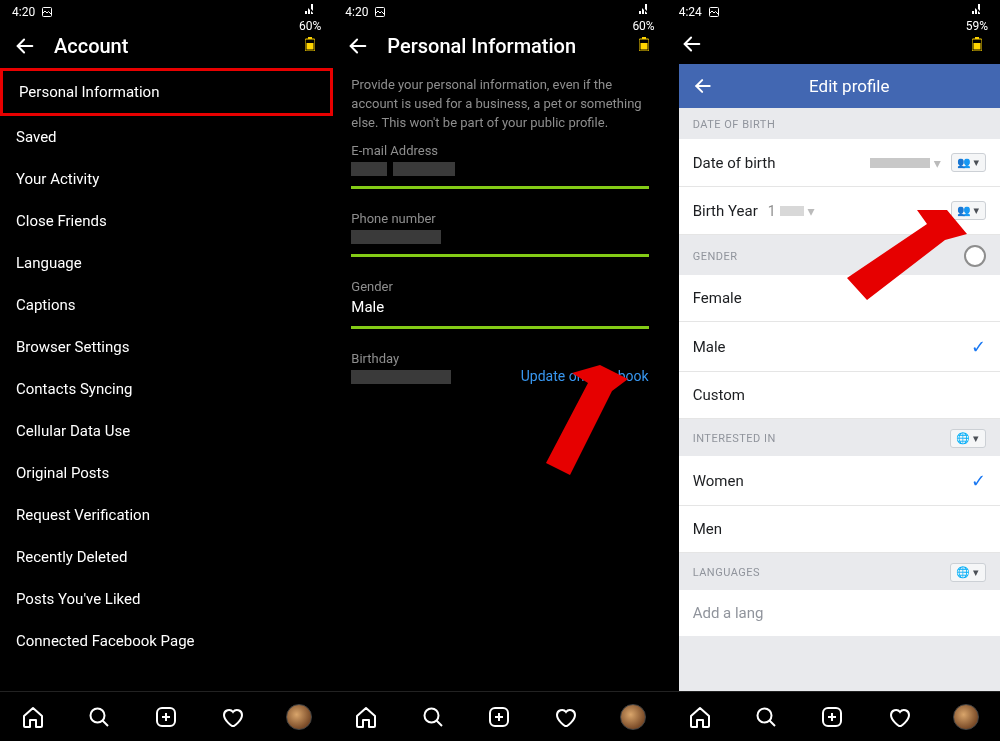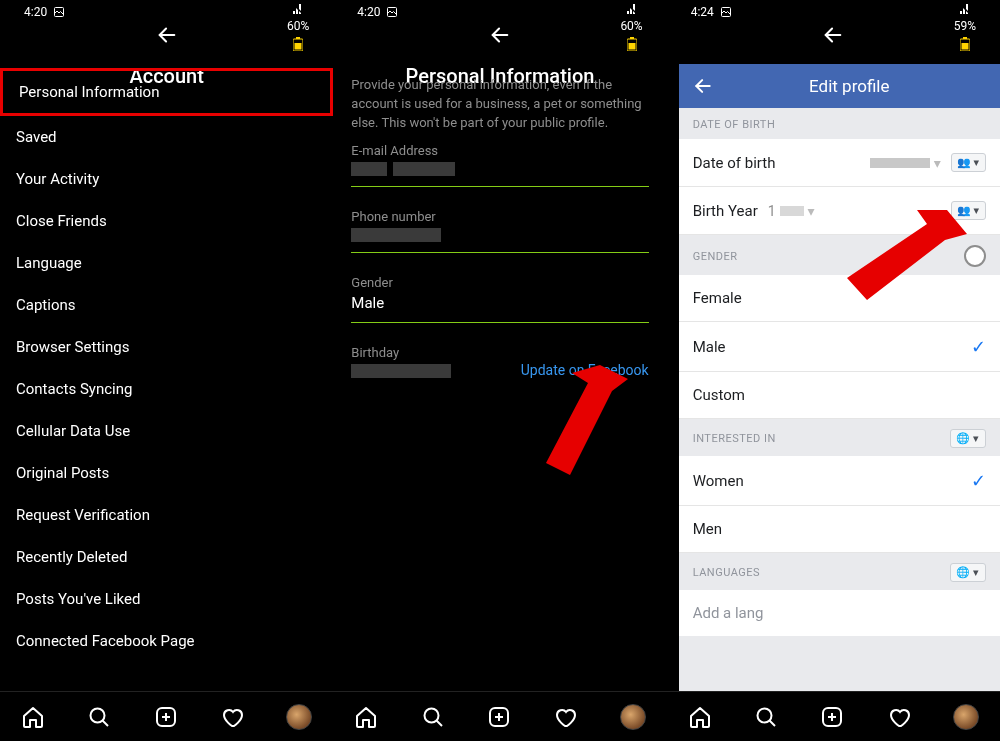--- a/index.html
+++ b/index.html
@@ -23,56 +23,55 @@
   }
   .panel:nth-child(2) { width: 333.33px; }
   .panel:nth-child(3) { width: 333.33px; background: #000; }
 
   
   .status-bar {
     height: 24px;
     display: flex;
     justify-content: space-between;
     align-items: center;
-    padding: 0 24px;
+    padding: 0 12px;
     font-size: 12px;
     color: #fff;
   }
   .status-left { display: flex; align-items: center; gap: 6px; }
   .status-right { display: flex; align-items: center; gap: 4px; flex-direction: column; }
   .status-icon { display: inline-flex; align-items: center; font-size: 12px; }
 
   
   .header {
     height: 44px;
     display: flex;
     align-items: center;
     padding: 0 14px;
     gap: 18px;
-    flex-direction: column;
   }
   .back-arrow { cursor: pointer; display: inline-flex; }
   .header-title { font-size: 20px; font-weight: 500; }
 
   
   .menu-list { flex: 1; overflow: hidden; }
   .menu-item {
     padding: 12px 16px;
     font-size: 15px;
     cursor: pointer;
   }
   .menu-item.highlighted {
     border: 3px solid #e80000;
     padding: 12px 16px;
   }
 
   
   .info-body { padding: 8px 18px 0 18px; }
   .info-desc { color: #8e8e8e; font-size: 13px; line-height: 1.45; margin-bottom: 10px; }
-  .field { margin-bottom: 22px; border-bottom: 1px solid #84cc16; padding-bottom: 10px; position: relative; }
+  .field { margin-bottom: 22px; border-bottom: 3px solid #84cc16; padding-bottom: 10px; position: relative; }
   .field-label { color: #8e8e8e; font-size: 13px; margin-bottom: 4px; }
   .field-value { font-size: 15px; color: #fff; display: flex; align-items: center; gap: 6px; }
   .redact { background: #3a3a3a; height: 14px; display: inline-block; }
   .update-link { color: #3897f0; font-size: 14px; position: absolute; right: 0; bottom: 10px; cursor: pointer; }
 
   
   .panel3-content { flex: 1; background: #e9eaed; color: #1c1e21; overflow: hidden; display: flex; flex-direction: column; margin-left: 12px; }
   .fb-header {
     background: #4267b2;
     height: 44px;

